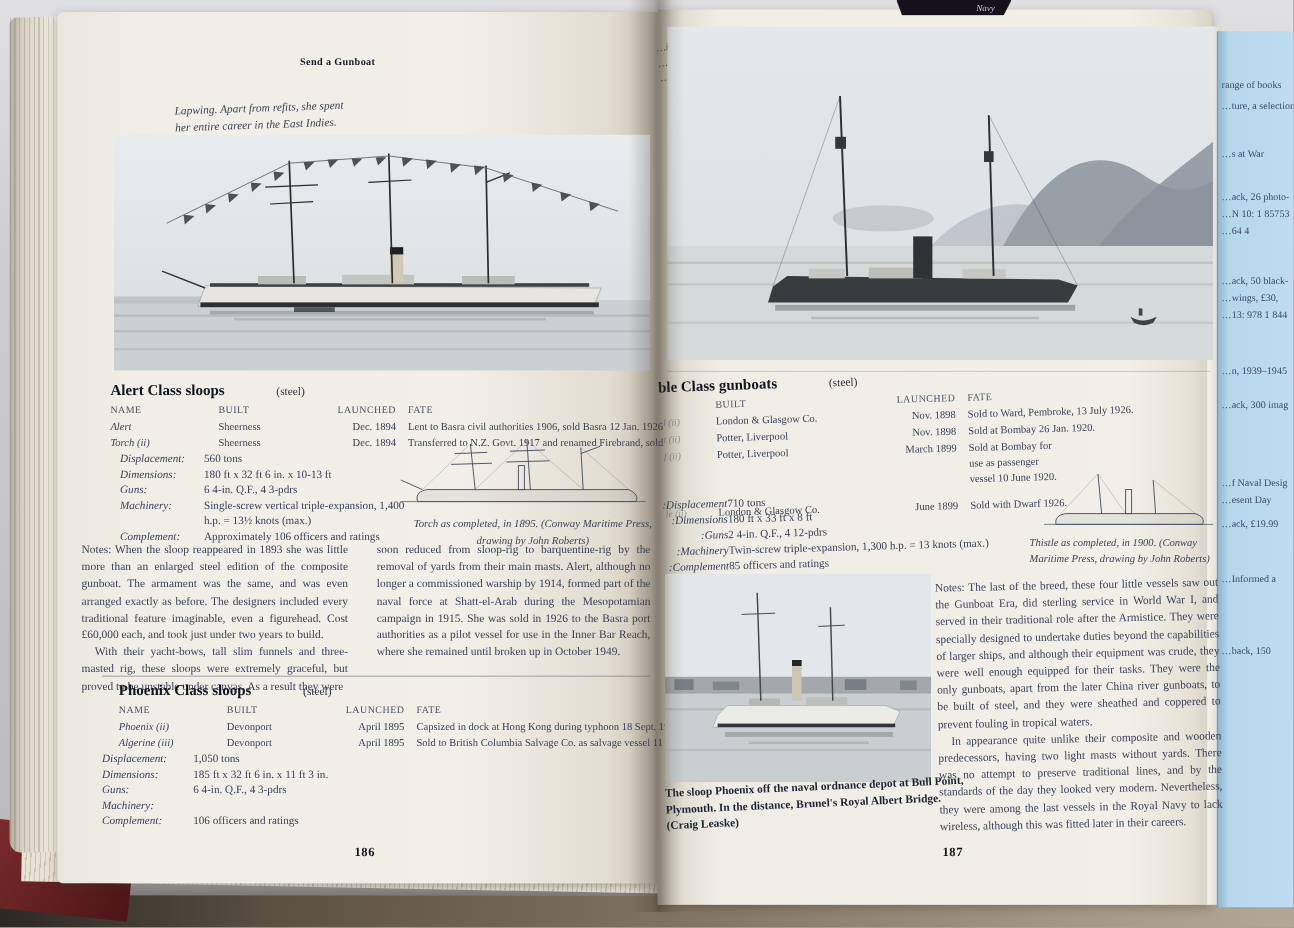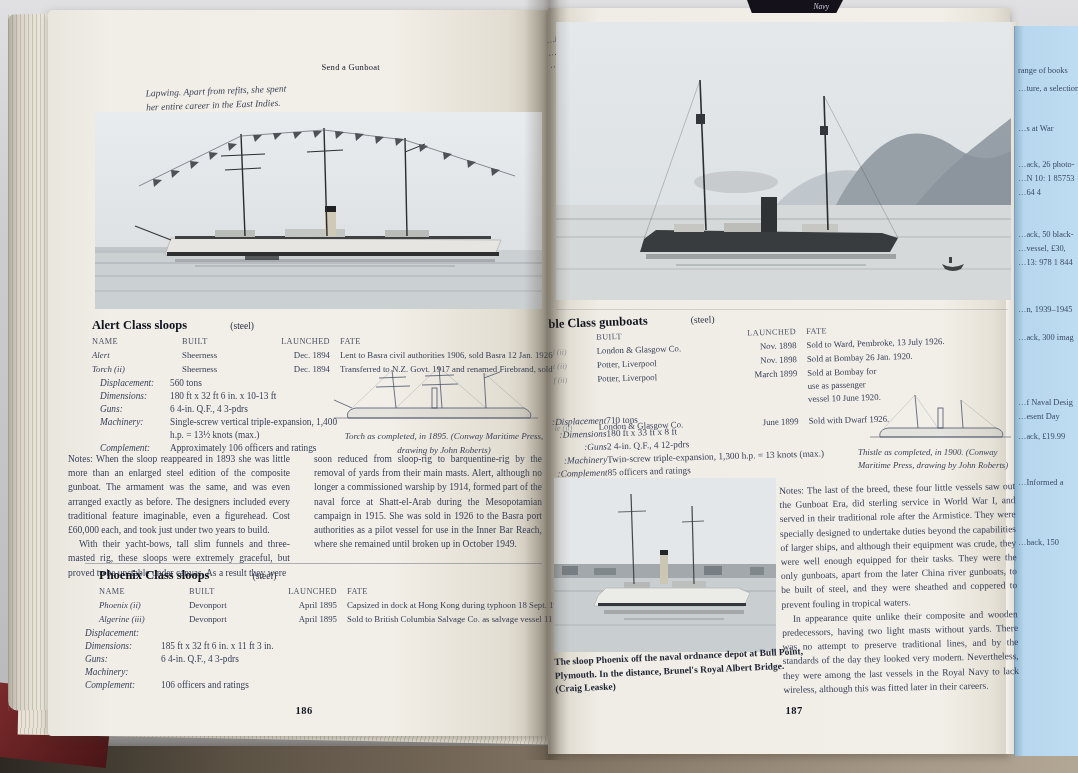--- a/index.html
+++ b/index.html
@@ -78,32 +78,32 @@
   <div class="fore-edge"></div>
 
   <div class="page-blue">
     <span class="bluefrag" style="top:40px">range of books</span>
     <span class="bluefrag" style="top:58px">…ture, a selection</span>
     <span class="bluefrag" style="top:98px">…s at War</span>
     <span class="bluefrag" style="top:134px">…ack, 26 photo-</span>
     <span class="bluefrag" style="top:148px">…N 10: 1 85753</span>
     <span class="bluefrag" style="top:162px">…64 4</span>
     <span class="bluefrag" style="top:204px">…ack, 50 black-</span>
-    <span class="bluefrag" style="top:218px">…vessel, £30,</span>
+    <span class="bluefrag" style="top:218px">…wings, £30,</span>
     <span class="bluefrag" style="top:232px">…13: 978 1 844</span>
     <span class="bluefrag" style="top:279px">…n, 1939–1945</span>
     <span class="bluefrag" style="top:307px">…ack, 300 imag</span>
     <span class="bluefrag" style="top:372px">…f Naval Desig</span>
     <span class="bluefrag" style="top:386px">…esent Day</span>
     <span class="bluefrag" style="top:406px">…ack, £19.99</span>
     <span class="bluefrag" style="top:452px">…Informed a</span>
     <span class="bluefrag" style="top:512px">…back, 150</span>
   </div>
 
-  <div class="abs" style="left:250px;top:46px;width:130px;text-align:right;font-weight:normal;font-size:8.5px;letter-spacing:.3px;color:#15192a;margin-top:16px;">Send a Gunboat</div>
+  <div class="abs" style="left:250px;top:46px;width:130px;text-align:left;font-weight:bold;font-size:8.5px;letter-spacing:.3px;color:#15192a;">Send a Gunboat</div>
 
   <div class="abs cap" style="left:146px;top:84px;width:200px;transform:rotate(-2deg);">
     <div>Lapwing. Apart from refits, she spent</div>
     <div>her entire career in the East Indies.</div>
     <div>(Craig Leaske)</div>
   </div>
 
   <div class="photo" style="left:95px;top:112px;width:447px;height:197px;">
     <svg width="447" height="197" viewBox="0 0 447 197">
       <defs>
@@ -267,20 +267,21 @@
       <span class="tname">Algerine (iii)</span>
       <span>Devonport</span>
       <span class="tlaunch">April 1895</span>
       <span class="tfate">Sold to British Columbia Salvage Co. as salvage vessel 11 April 1919, lost Jan. 1924.</span>
     </div>
   </div>
 
   <div class="abs specs" style="left:85px;top:627px;width:460px;">
     <div class="spec">
         <span class="lab w76">Displacement:</span>
+        <span class="val">1,050 tons</span>
       </div>
     <div class="spec">
         <span class="lab w76">Dimensions:</span>
         <span class="val">185 ft x 32 ft 6 in. x 11 ft 3 in.</span>
       </div>
     <div class="spec">
         <span class="lab w76">Guns:</span>
         <span class="val">6 4-in. Q.F., 4 3-pdrs</span>
       </div>
     <div class="spec">

